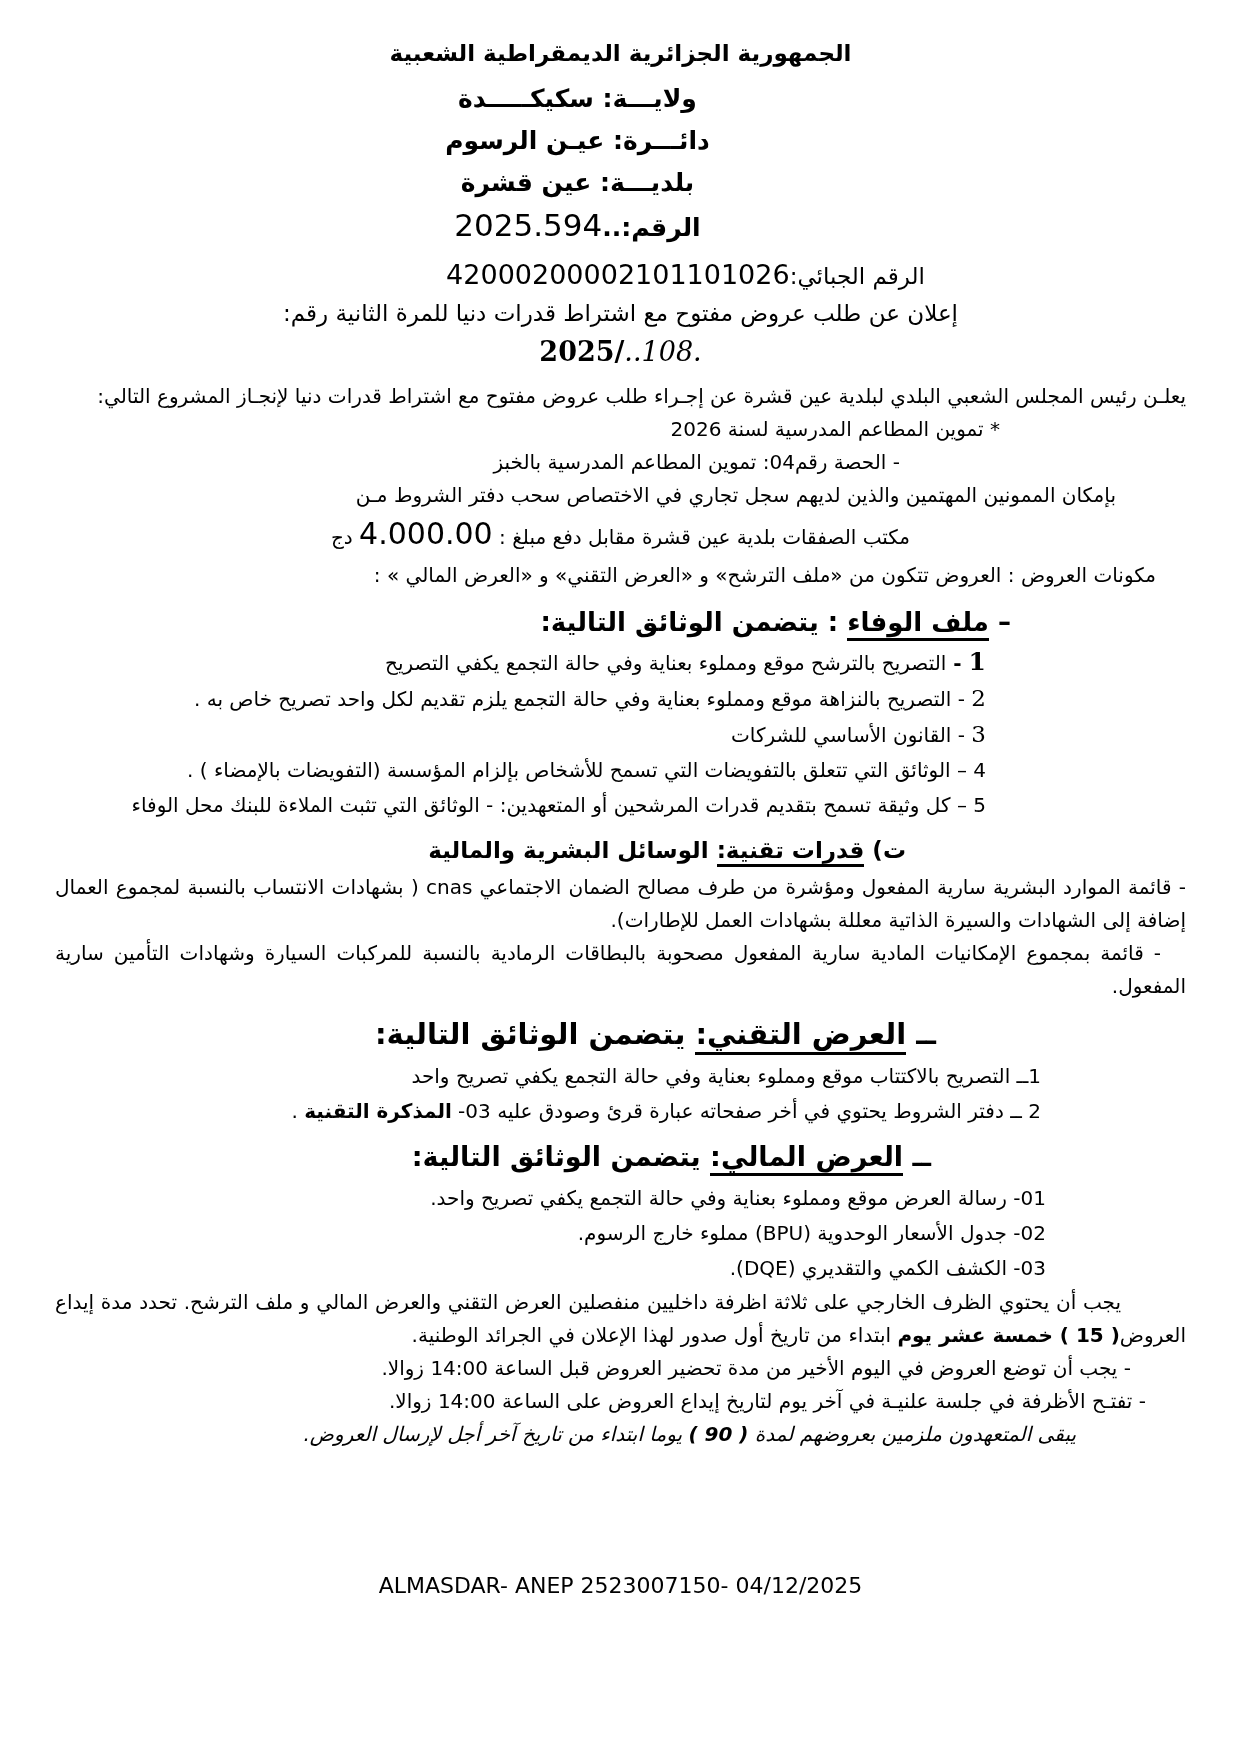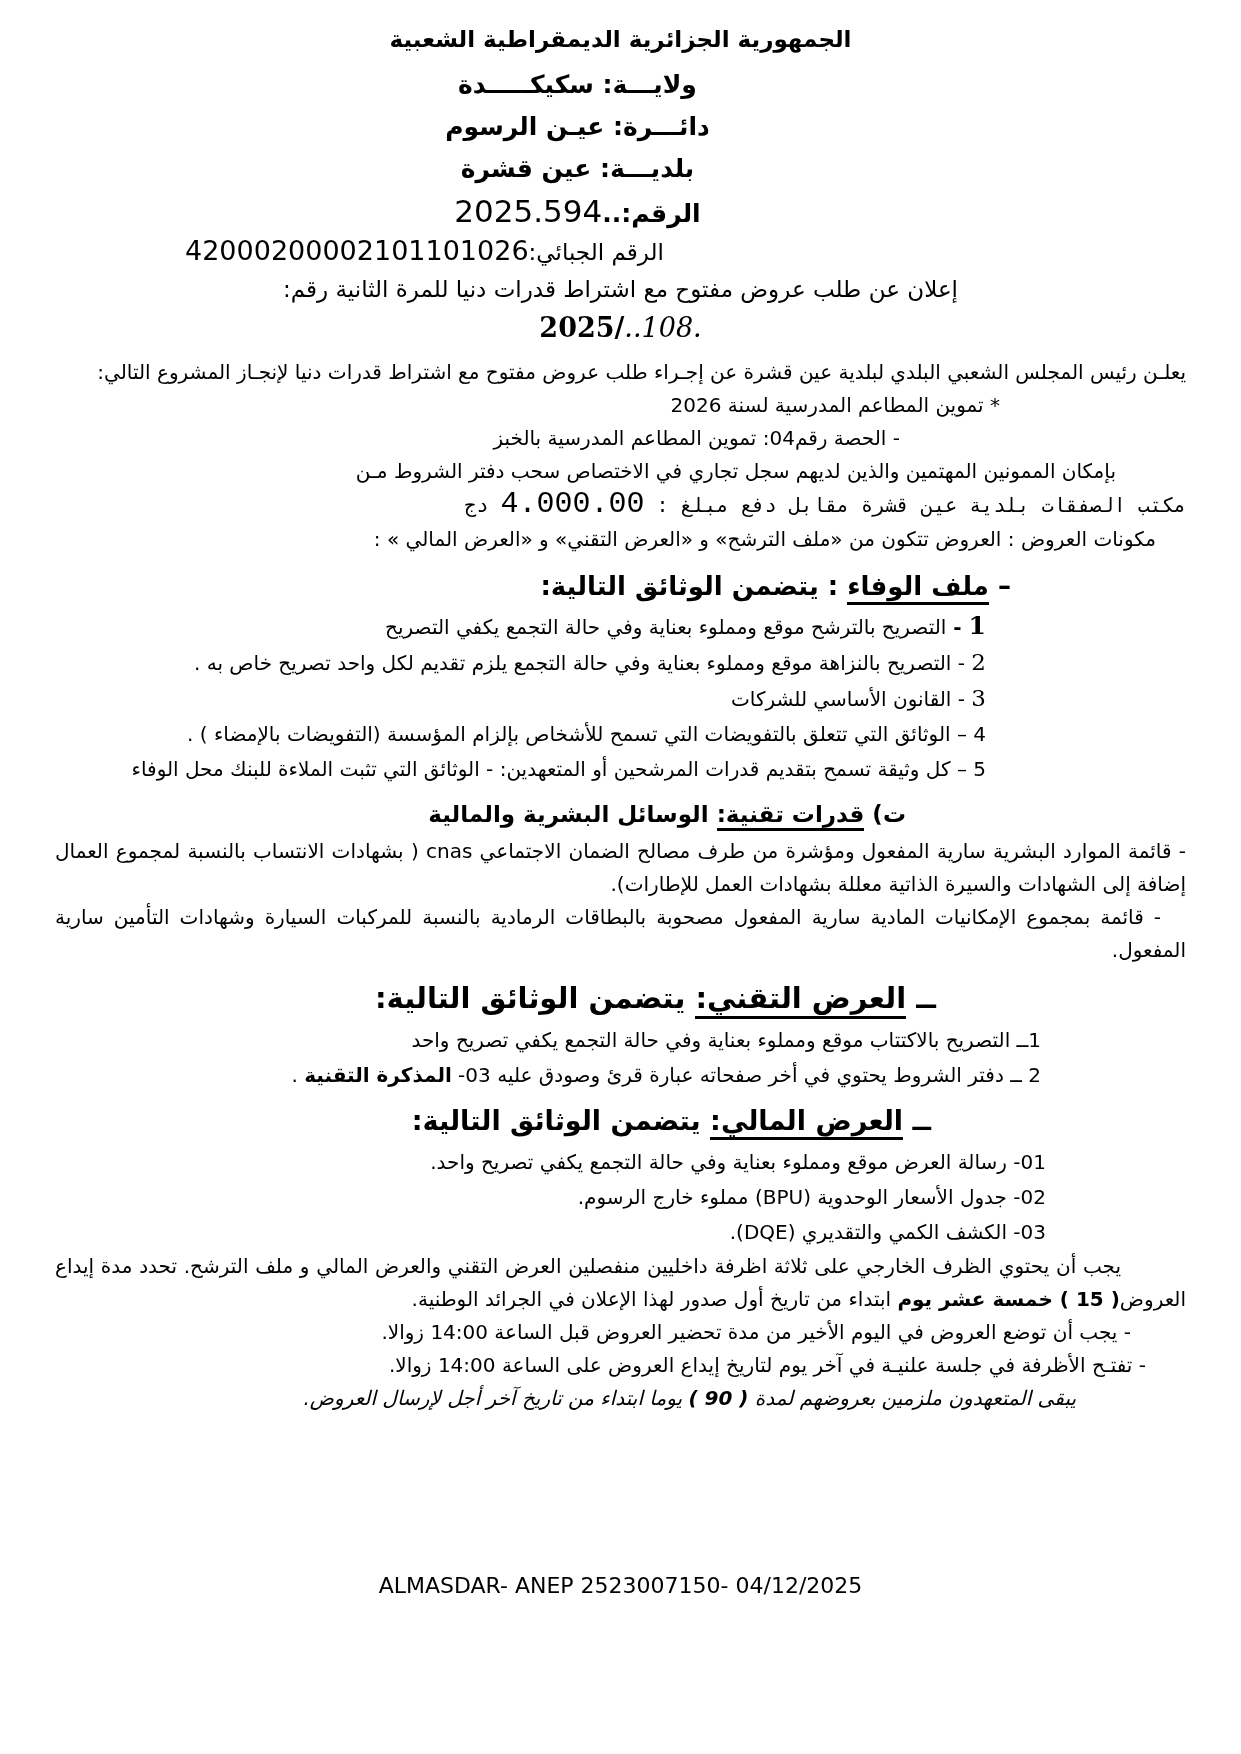--- a/index.html
+++ b/index.html
@@ -1,40 +1,40 @@
 <!DOCTYPE html>
 <html lang="ar"><head>
 <meta charset="utf-8">
 <style>
   html,body{margin:0;padding:0;background:#ffffff;}
   body{width:1241px;height:1754px;color:#000;font-family:"DejaVu Sans",sans-serif;}
   .page{position:relative;width:1241px;height:1630px;box-sizing:border-box;
-        padding:22px 55px 0 55px;direction:rtl;overflow:hidden;background:#fff;}
+        padding:36px 55px 0 55px;direction:rtl;overflow:hidden;background:#fff;}
   .b{font-weight:bold;}
   .line{font-size:20px;line-height:33px;}
 
   .republic{font-size:23px;font-weight:bold;text-align:center;margin-top:4px;}
 
   .hdr{margin-top:12px;padding-left:0;padding-right:86px;text-align:center;}
   .hdr-line{font-size:25px;font-weight:bold;line-height:42px;white-space:nowrap;}
   .hdr-refval{font-size:31px;font-weight:normal;font-family:"DejaVu Sans",sans-serif;}
 
-  .tax{text-align:left;padding-left:130px;font-size:23px;}
+  .tax{margin-top:10px;text-align:center;padding-left:130px;font-size:23px;}
   .tax .val{font-size:27px;}
 
   .title{margin-top:6px;text-align:center;font-weight:normal;font-size:23px;line-height:34px;}
   .ref{margin-top:2px;text-align:center;font-size:27px;font-family:"DejaVu Serif",serif;line-height:40px;}
   .ref .y{font-weight:bold;}
   .ref .n{font-style:italic;}
 
   .intro{margin-top:8px;text-align:justify;}
   .project{padding-right:186px;}
   .lot{padding-right:286px;}
   .elig{padding-right:70px;}
-  .office{text-align:right;line-height:32px;font-family:Liberation Mono, monospace;}
+  .office{text-align:center;line-height:44px;}
   .office .amount{font-size:30px;}
   .components{padding-right:30px;}
 
   .sec-head{text-align:right;font-weight:bold;}
   .u{border-bottom:3px solid #000;padding-bottom:1px;}
   .cand-head{margin-top:8px;padding-right:175px;font-size:26px;line-height:44px;}
   .items .item{padding-right:200px;line-height:35px;}
   .items .num{font-size:23px;font-family:"DejaVu Serif",serif;}
   .items .num-big{font-weight:bold;font-size:25px;}
 

